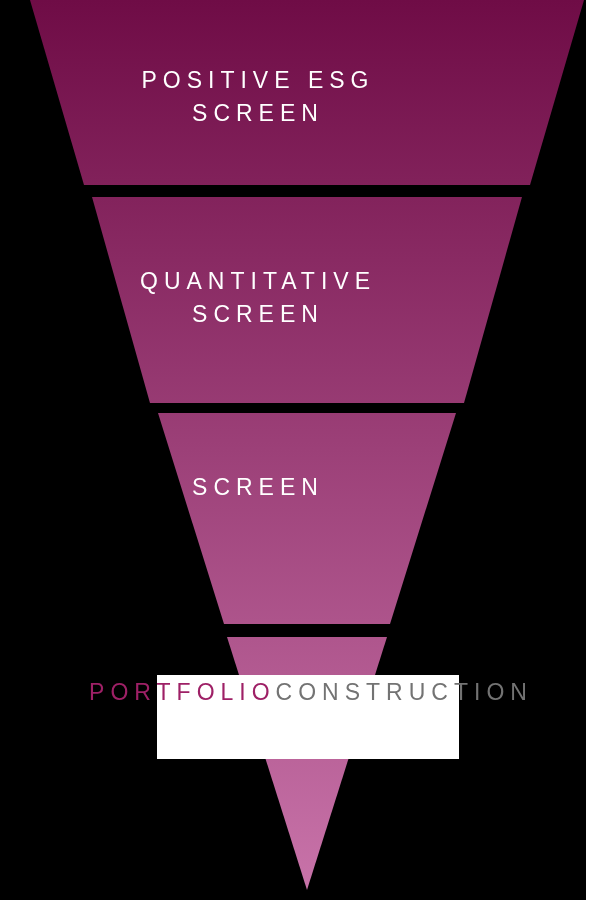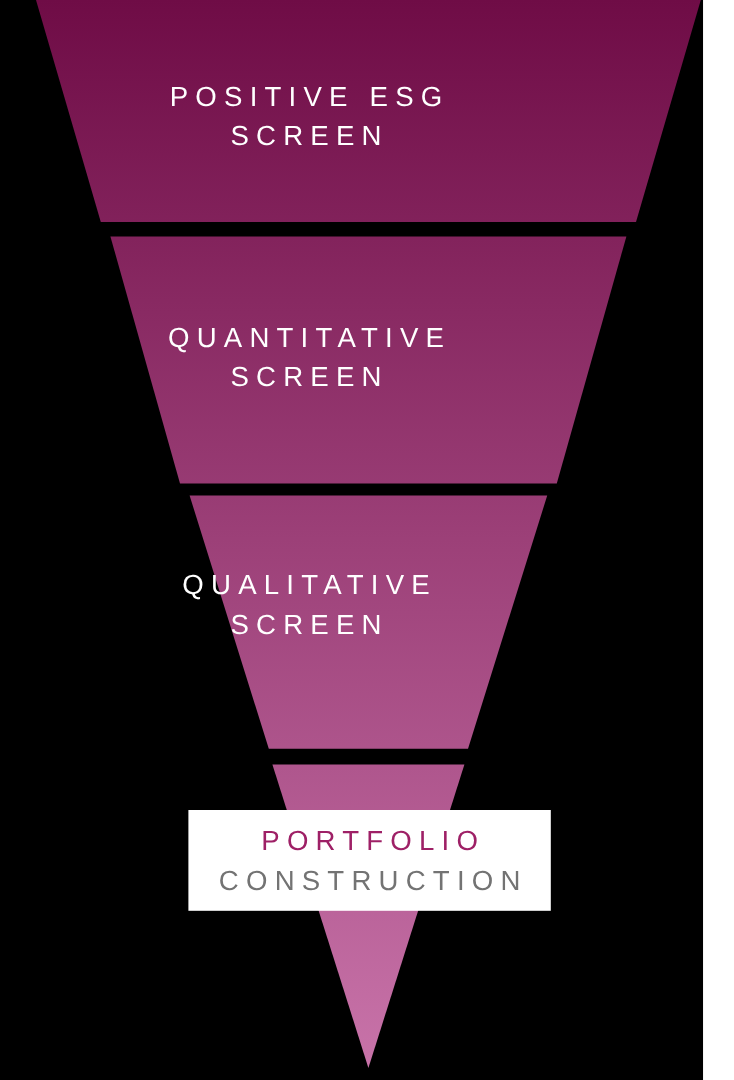--- a/index.html
+++ b/index.html
@@ -45,21 +45,21 @@
   .stage-label.l2 { top: 265px; }
   .stage-label.l3 { top: 471px; }
   .construction-box {
     position: absolute;
     left: 157px; top: 675px;
     width: 302px; height: 84px;
     background: #ffffff;
     box-sizing: border-box;
     padding-left: 6px;
     display: flex;
-    flex-direction: column;
+    flex-direction: row;
     justify-content: center;
     text-align: center;
     font-size: 23px;
     line-height: 34px;
     letter-spacing: 6px;
   }
   .construction-box .portfolio-line { color: #9e2066; }
   .construction-box .construction-line { color: #737373; }
 </style>
 </head>
@@ -87,21 +87,20 @@
     <div>POSITIVE ESG</div>
     <div>SCREEN</div>
   </div>
 
   <div class="stage-label l2">
     <div>QUANTITATIVE</div>
     <div>SCREEN</div>
   </div>
 
   <div class="stage-label l3">
-    <div>QUALITATIVE</div>
     <div>SCREEN</div>
   </div>
 
   <div class="construction-box">
     <div class="portfolio-line">PORTFOLIO</div>
     <div class="construction-line">CONSTRUCTION</div>
   </div>
 
 </div>
 

